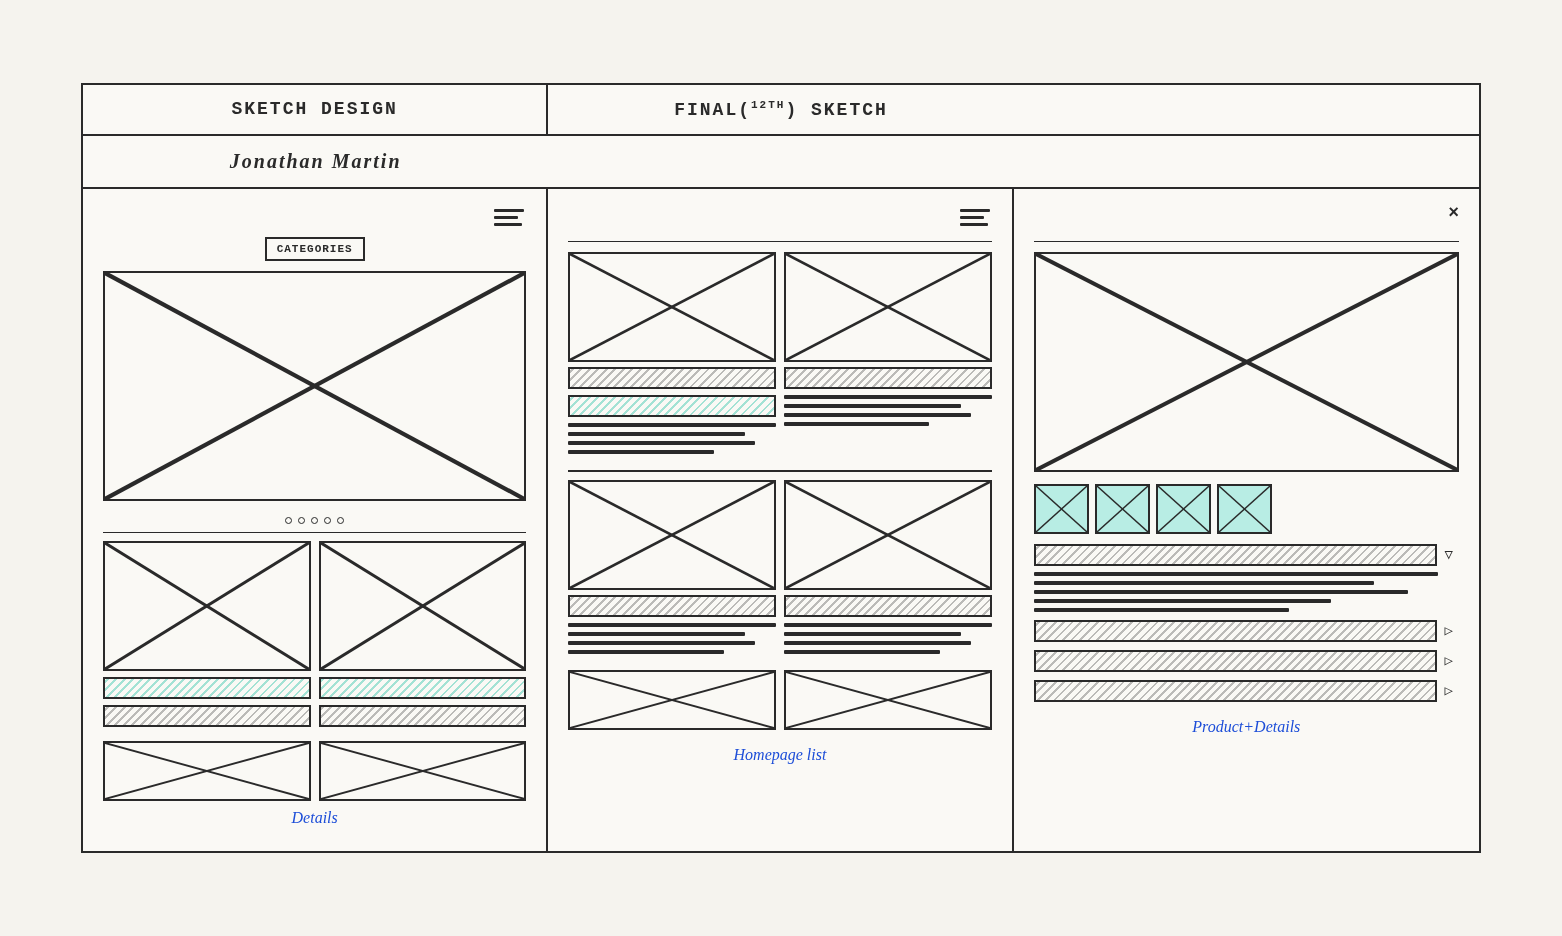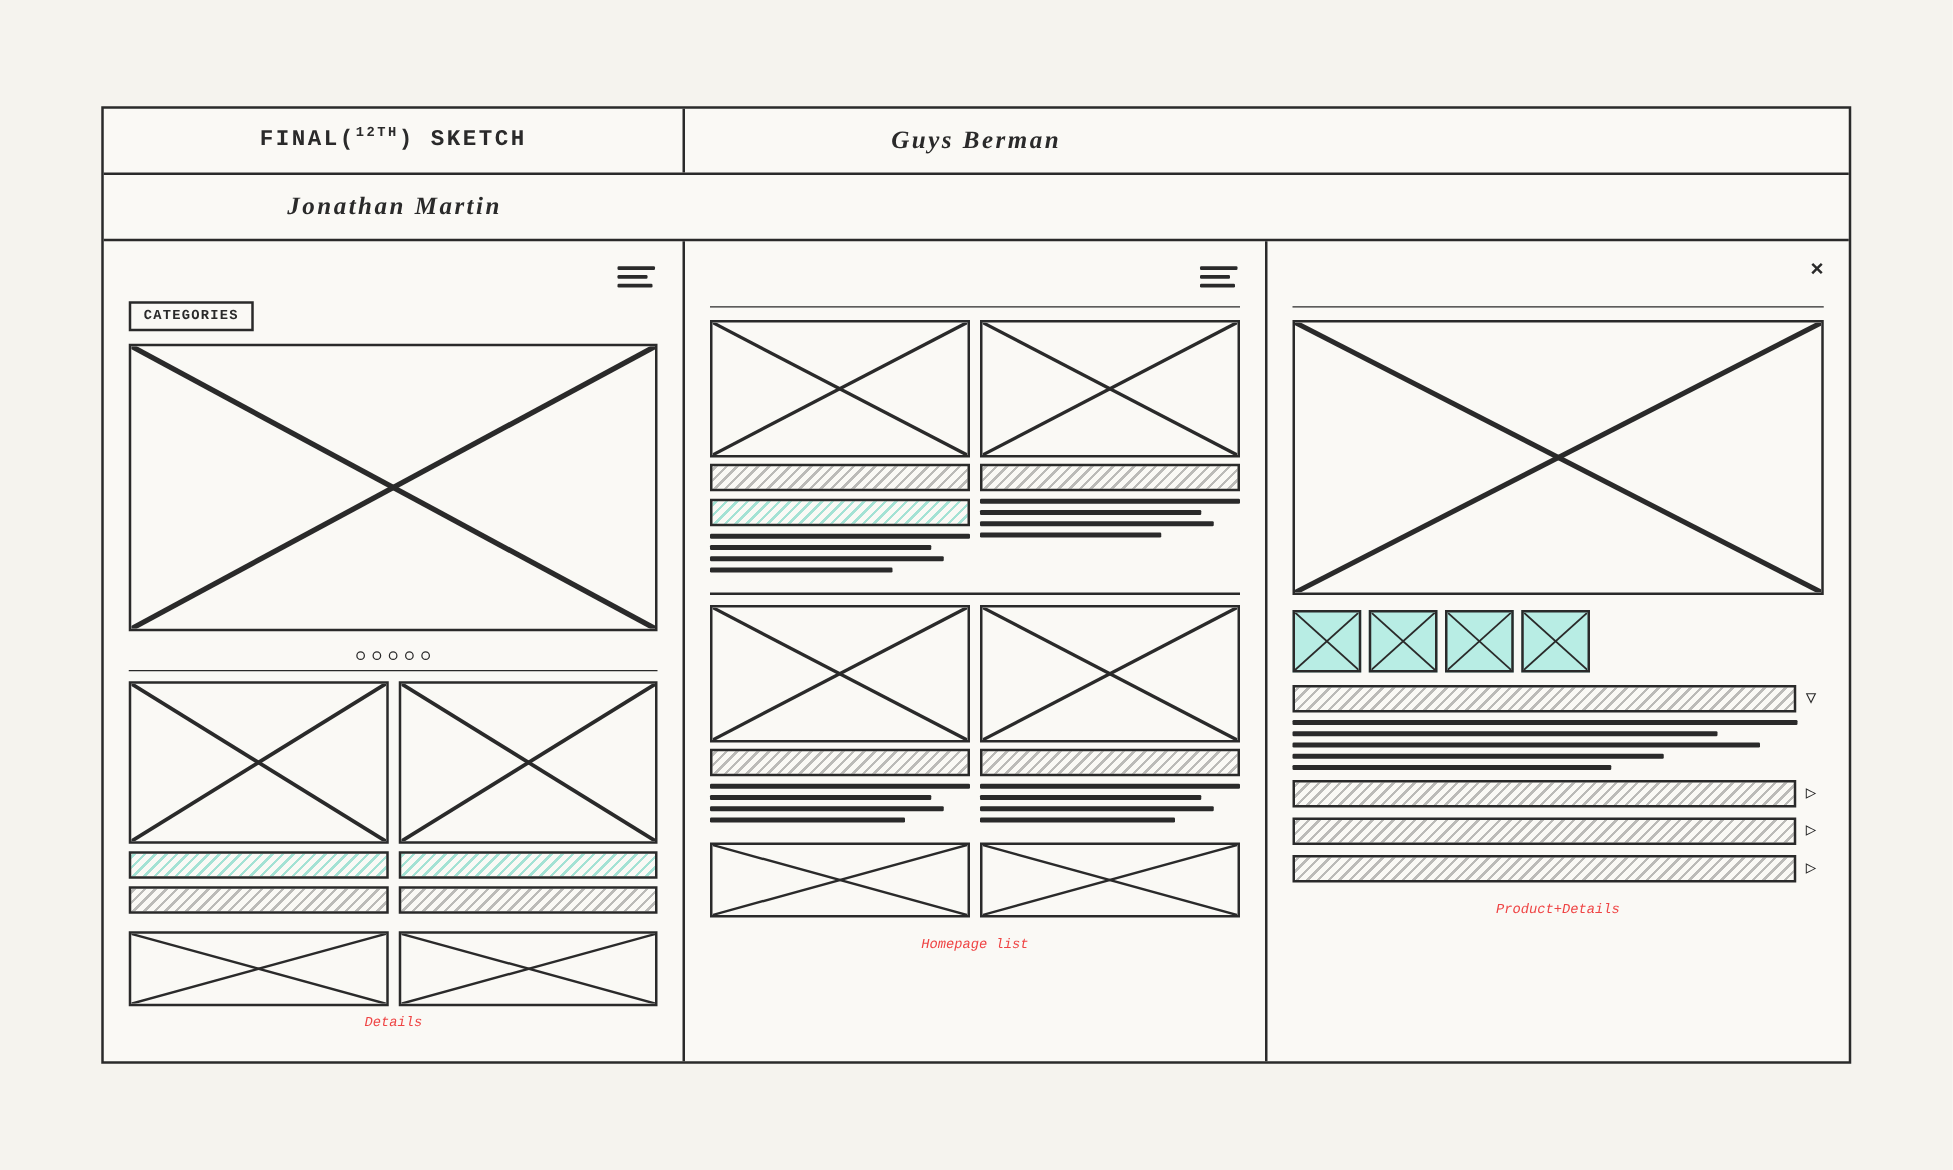--- a/index.html
+++ b/index.html
@@ -66,23 +66,23 @@
       position: relative;
     }
     .panel:not(:last-child) {
       border-right: 2px solid #2a2a2a;
     }
 
     
     .panel-label {
       text-align: center;
       padding: 8px 0 14px;
-      font-size: 11px;
-      color: #ef4444;
-      font-family: Liberation Mono, monospace;
+      font-size: 16px;
+      color: #1d4ed8;
+      font-family: Liberation Serif, serif;
       font-style: italic;
     }
 
     
 
     
     .hamburger-lines {
       position: absolute;
       top: 20px;
       right: 22px;
@@ -109,20 +109,21 @@
       font-weight: bold;
       cursor: pointer;
     }
 
     
     .nav-bar {
       display: flex;
       gap: 8px;
       margin-bottom: 10px;
       margin-top: 30px;
+      justify-content: center;
     }
     .nav-btn {
       border: 2px solid #2a2a2a;
       padding: 4px 10px;
       font-size: 11px;
       letter-spacing: 1px;
       font-weight: bold;
       text-transform: uppercase;
       background: transparent;
       color: #2a2a2a;
@@ -230,24 +231,24 @@
       color: #2a2a2a;
     }
 
   </style>
 </head>
 <body>
 
 <div class="main-container">
 
   <div class="header-top">
+    <div class="header-cell">SKETCH DESIGN</div>
     <div class="header-cell">
       <span>FINAL(</span><span><sup>12th</sup></span><span>) SKETCH</span>
     </div>
-    <div class="header-cell script-font">Guys Berman</div>
   </div>
 
   <div class="header-bottom">
     <div class="header-cell script-font">Jonathan Martin</div>
   </div>
 
   <div class="panels-row">
 
     <div class="panel">
 

